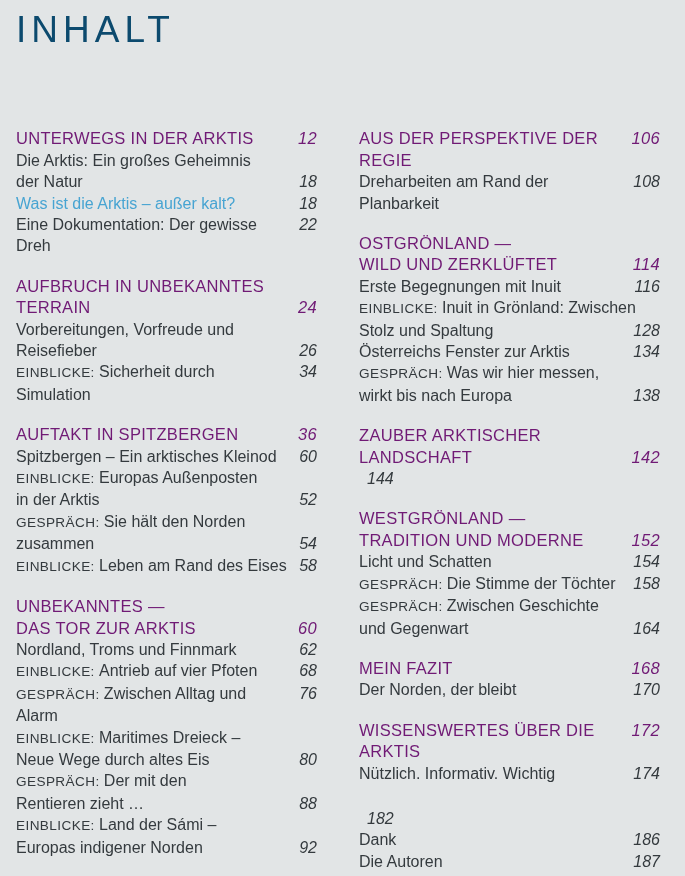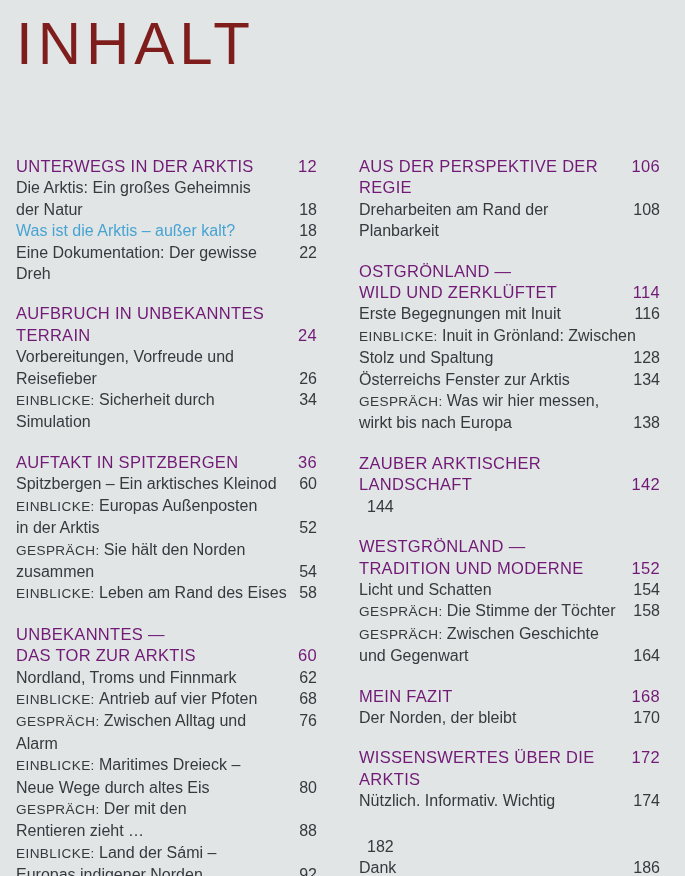--- a/index.html
+++ b/index.html
@@ -13,22 +13,22 @@
     font-family: "Liberation Sans", "DejaVu Sans", sans-serif;
     color: #343a3e;
     overflow: hidden;
   }
   .content {
     padding: 8px 25px 0 16px;
     box-sizing: border-box;
   }
   .page-title {
     margin: 0;
-    color: #7f1d1d;
-    font-size: 60px;
+    color: #0c4a6e;
+    font-size: 37px;
     font-weight: 200;
     letter-spacing: 5px;
     line-height: 1.2;
     font-family: "Liberation Sans", "DejaVu Sans", sans-serif;
   }
   .columns {
     display: flex;
     gap: 42px;
     margin-top: 76px;
   }
@@ -43,20 +43,21 @@
     display: flex;
     justify-content: space-between;
     align-items: baseline;
     line-height: 21.4px;
     font-size: 16px;
   }
   .row .txt { flex: 1 1 auto; }
   .row .num {
     flex: 0 0 auto;
     margin-left: 8px;
+    font-style: italic;
   }
   .head .row {
     color: #701a75;
     letter-spacing: 0.3px;
     font-size: 16.5px;
   }
   .entry.accent .txt { color: #47a4d2; }
   .prefix {
     font-size: 13.6px;
     letter-spacing: 0.4px;

